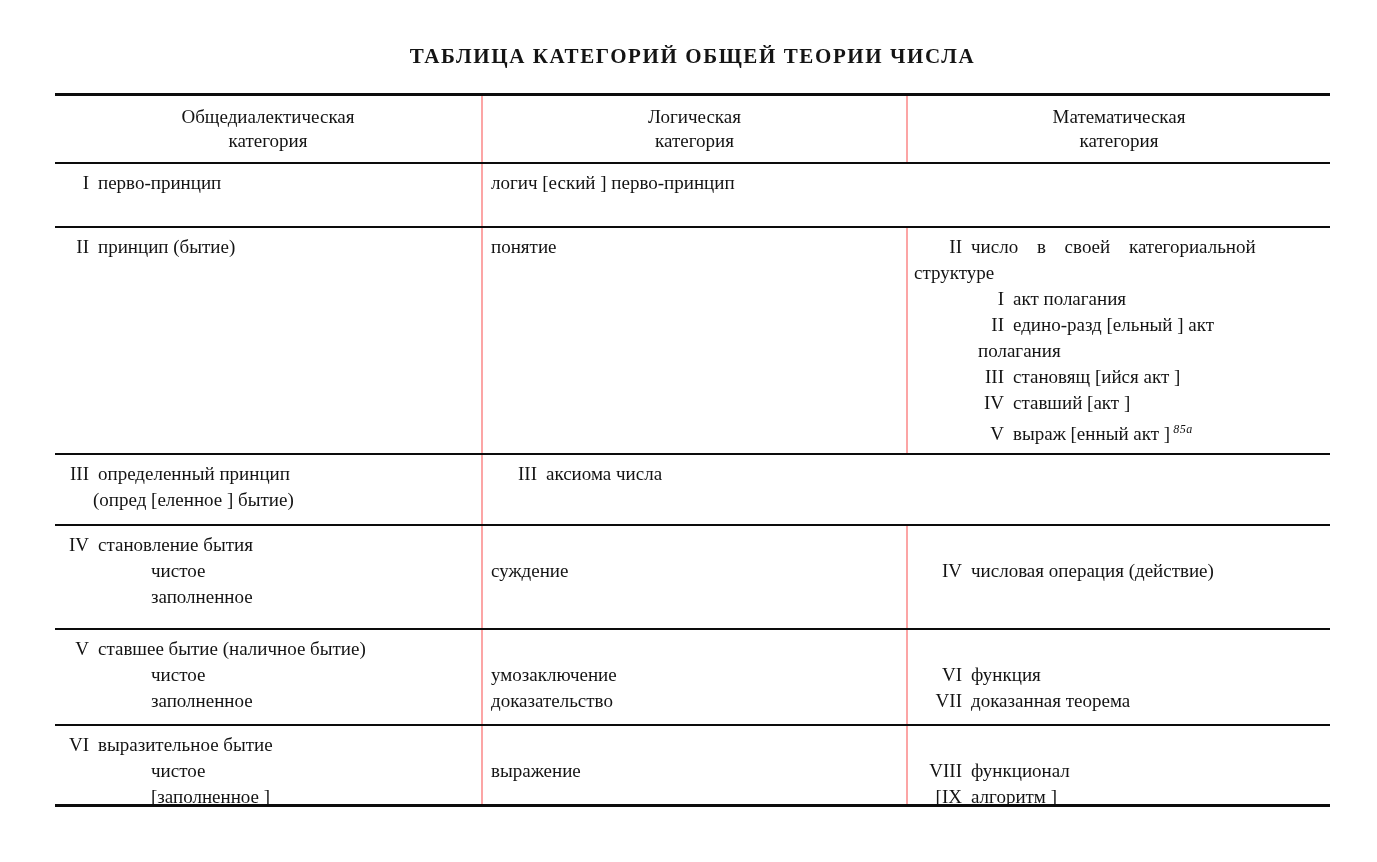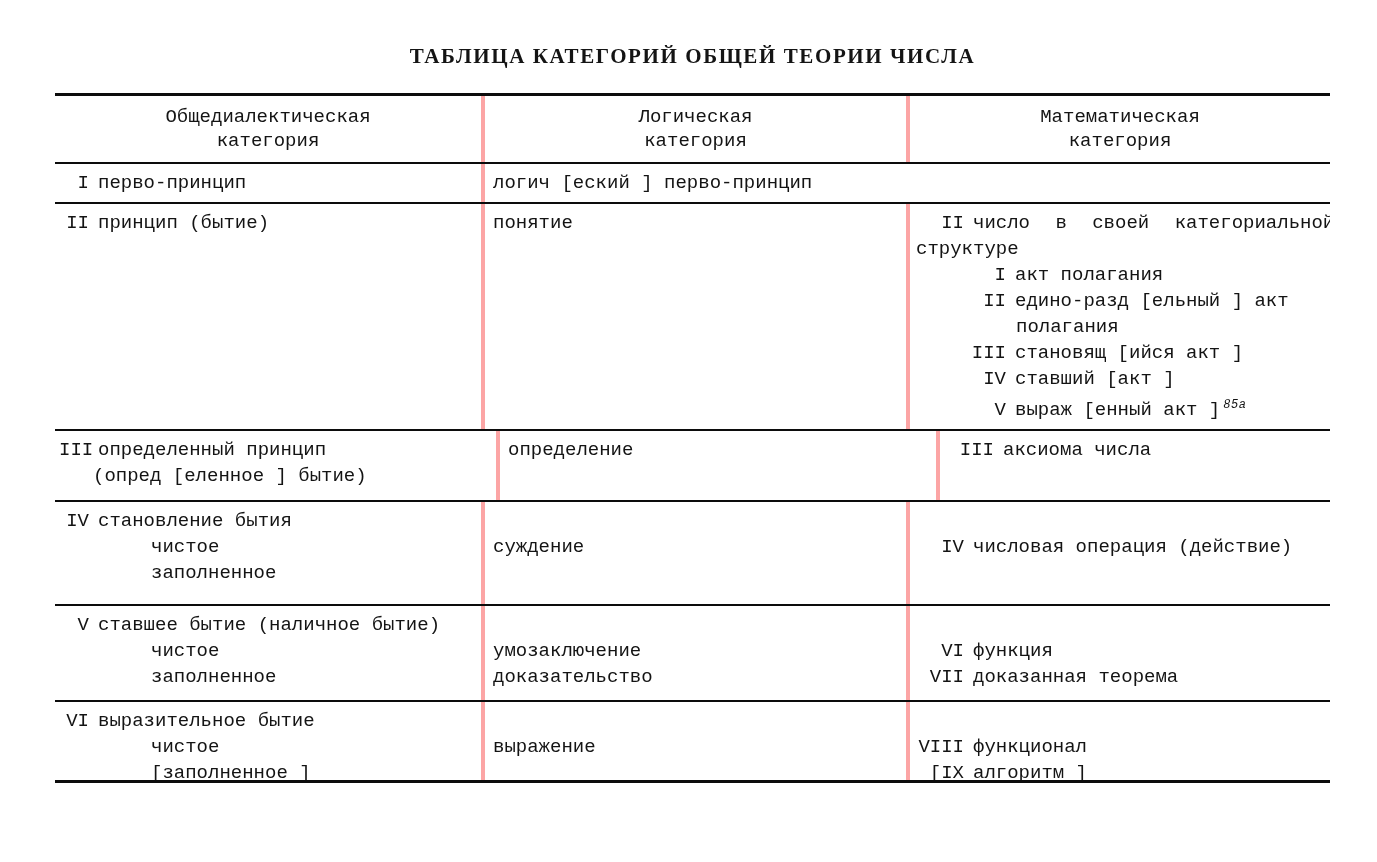--- a/index.html
+++ b/index.html
@@ -9,45 +9,44 @@
   }
   .page{position:relative;width:1377px;height:862px;background:#fff;overflow:hidden;}
   .title{
     position:absolute;top:44px;left:55px;width:1275px;
     text-align:center;font-size:21px;font-weight:bold;letter-spacing:1.6px;
     white-space:nowrap;
   }
   .tbl{
     position:absolute;left:55px;top:93px;width:1275px;
     border-top:3px solid #0c0c0c;
-    font-family:Liberation Mono, monospace;
   }
   .row{
     display:grid;grid-template-columns:426px 425px 424px;
     border-bottom:2px solid #0c0c0c;box-sizing:border-box;overflow:hidden;
   }
   .row.last{border-bottom:3px solid #0c0c0c;}
   .cell{
     padding:6px 8px 4px 4px;font-size:19px;line-height:26px;
     box-sizing:border-box;overflow:hidden;
   }
-  .c2,.c3{border-left:4px solid #fca5a5;}
+  .c2,.c3{border-left:2px solid #fca5a5;}
   .c2{padding-left:8px;}
   .c3{padding-left:6px;}
   .hcell{
     display:flex;flex-direction:column;justify-content:center;align-items:center;
     text-align:center;line-height:24px;padding:6px 4px;
   }
   .line{white-space:nowrap;}
   .num{display:inline-block;text-align:right;margin-right:9px;}
   .c1 .num{width:30px;}
   .c3 .num{width:48px;}
   .c3 .line.sub{margin-left:50px;}
   .c3 .line.sub .num{width:40px;}
-  .c3 .line.cont{margin-left:100px;}
+  .c3 .line.cont{margin-left:64px;}
   .line.indent{margin-left:92px;}
   .line.indent2{margin-left:34px;}
   .line.spread{word-spacing:14px;}
   .spacer{height:26px;}
   sup.fnote{font-size:12px;font-style:italic;margin-left:3px;letter-spacing:0.5px;}
 </style>
 </head>
 <body>
 
 <div class="page">
@@ -60,21 +59,21 @@
         </div>
         <div class="cell hcell c2">
           <div class="hline">Логическая</div>
           <div class="hline">категория</div>
         </div>
         <div class="cell hcell c3">
           <div class="hline">Математическая</div>
           <div class="hline">категория</div>
         </div>
       </div>
-      <div class="row" style="height: 40px;">
+      <div class="row" style="height: 64px;">
         <div class="cell c1">
           <div class="line"><span class="num">I</span><span class="txt">перво-принцип</span></div>
         </div>
         <div class="cell c2">
           <div class="line"><span class="txt">логич [еский ] перво-принцип</span></div>
         </div>
       </div>
       <div class="row" style="height: 227px;">
         <div class="cell c1">
           <div class="line"><span class="num">II</span><span class="txt">принцип (бытие)</span></div>
@@ -86,27 +85,24 @@
           <div class="line spread"><span class="num">II</span><span class="txt">число в своей категориальной</span></div>
           <div class="line"><span class="txt">структуре</span></div>
           <div class="line sub"><span class="num">I</span><span class="txt">акт полагания</span></div>
           <div class="line sub"><span class="num">II</span><span class="txt">едино-разд [ельный ] акт</span></div>
           <div class="line cont"><span class="txt">полагания</span></div>
           <div class="line sub"><span class="num">III</span><span class="txt">становящ [ийся акт ]</span></div>
           <div class="line sub"><span class="num">IV</span><span class="txt">ставший [акт ]</span></div>
           <div class="line sub"><span class="num">V</span><span class="txt">выраж [енный акт ]</span><sup class="fnote">85а</sup></div>
         </div>
       </div>
-      <div class="row" style="height: 71px; gap: 15px;">
+      <div class="row" style="height: 71px;">
         <div class="cell c1">
           <div class="line"><span class="num">III</span><span class="txt">определенный принцип</span></div>
           <div class="line indent2"><span class="txt">(опред [еленное ] бытие)</span></div>
-        </div>
-        <div class="cell c2">
-          <div class="line"><span class="txt">определение</span></div>
         </div>
         <div class="cell c3">
           <div class="line"><span class="num">III</span><span class="txt">аксиома числа</span></div>
         </div>
       </div>
       <div class="row" style="height: 104px;">
         <div class="cell c1">
           <div class="line"><span class="num">IV</span><span class="txt">становление бытия</span></div>
           <div class="line indent"><span class="txt">чистое</span></div>
           <div class="line indent"><span class="txt">заполненное</span></div>

